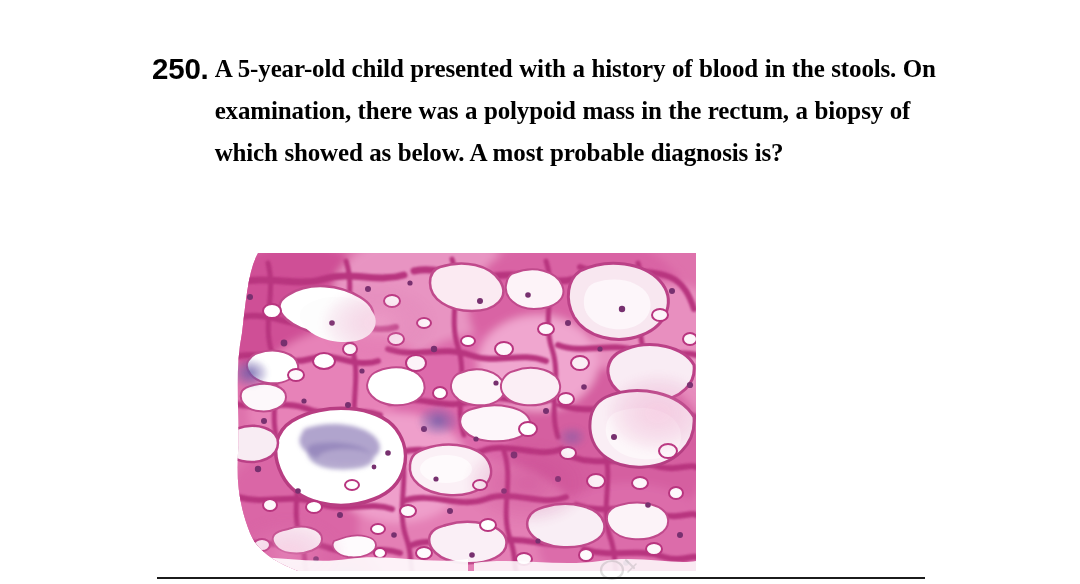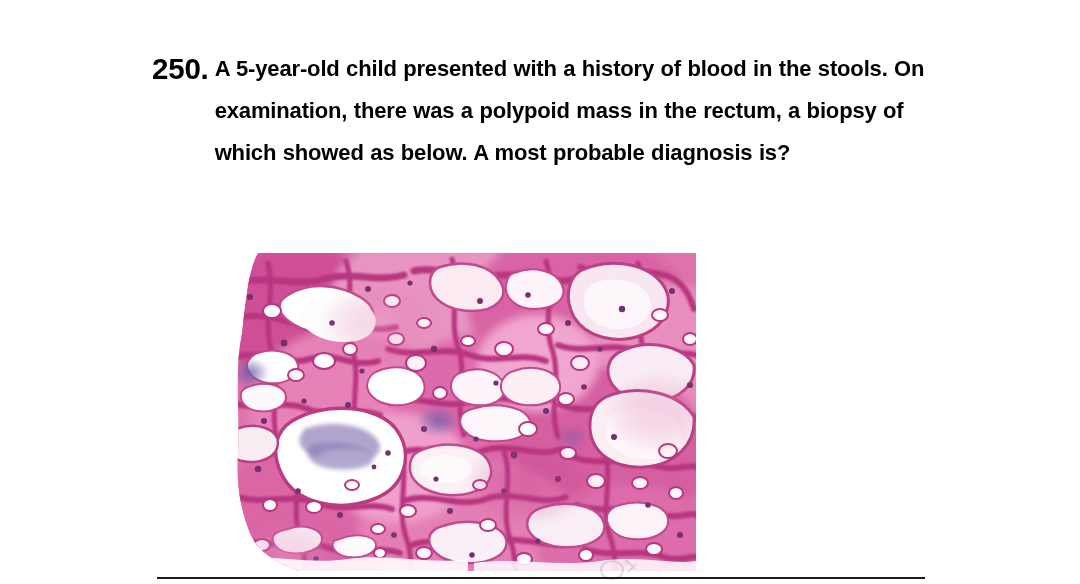--- a/index.html
+++ b/index.html
@@ -29,27 +29,28 @@
     font-size: 29.5px;
     font-weight: bold;
     color: #000000;
     line-height: 42px;
     white-space: nowrap;
     flex: 0 0 auto;
     padding-right: 6px;
     letter-spacing: -0.2px;
   }
   #question-text {
-    font-size: 22px;
+    font-size: 25px;
     font-weight: bold;
     color: #000000;
     line-height: 42px;
     flex: 1 1 auto;
     letter-spacing: -0.15px;
     word-spacing: 0.5px;
+    font-family: Liberation Serif, serif;
   }
 
   
   #histology-figure {
     position: absolute;
     left: 228px;
     top: 253px;
     width: 468px;
     height: 318px;
     background: #ffffff;

